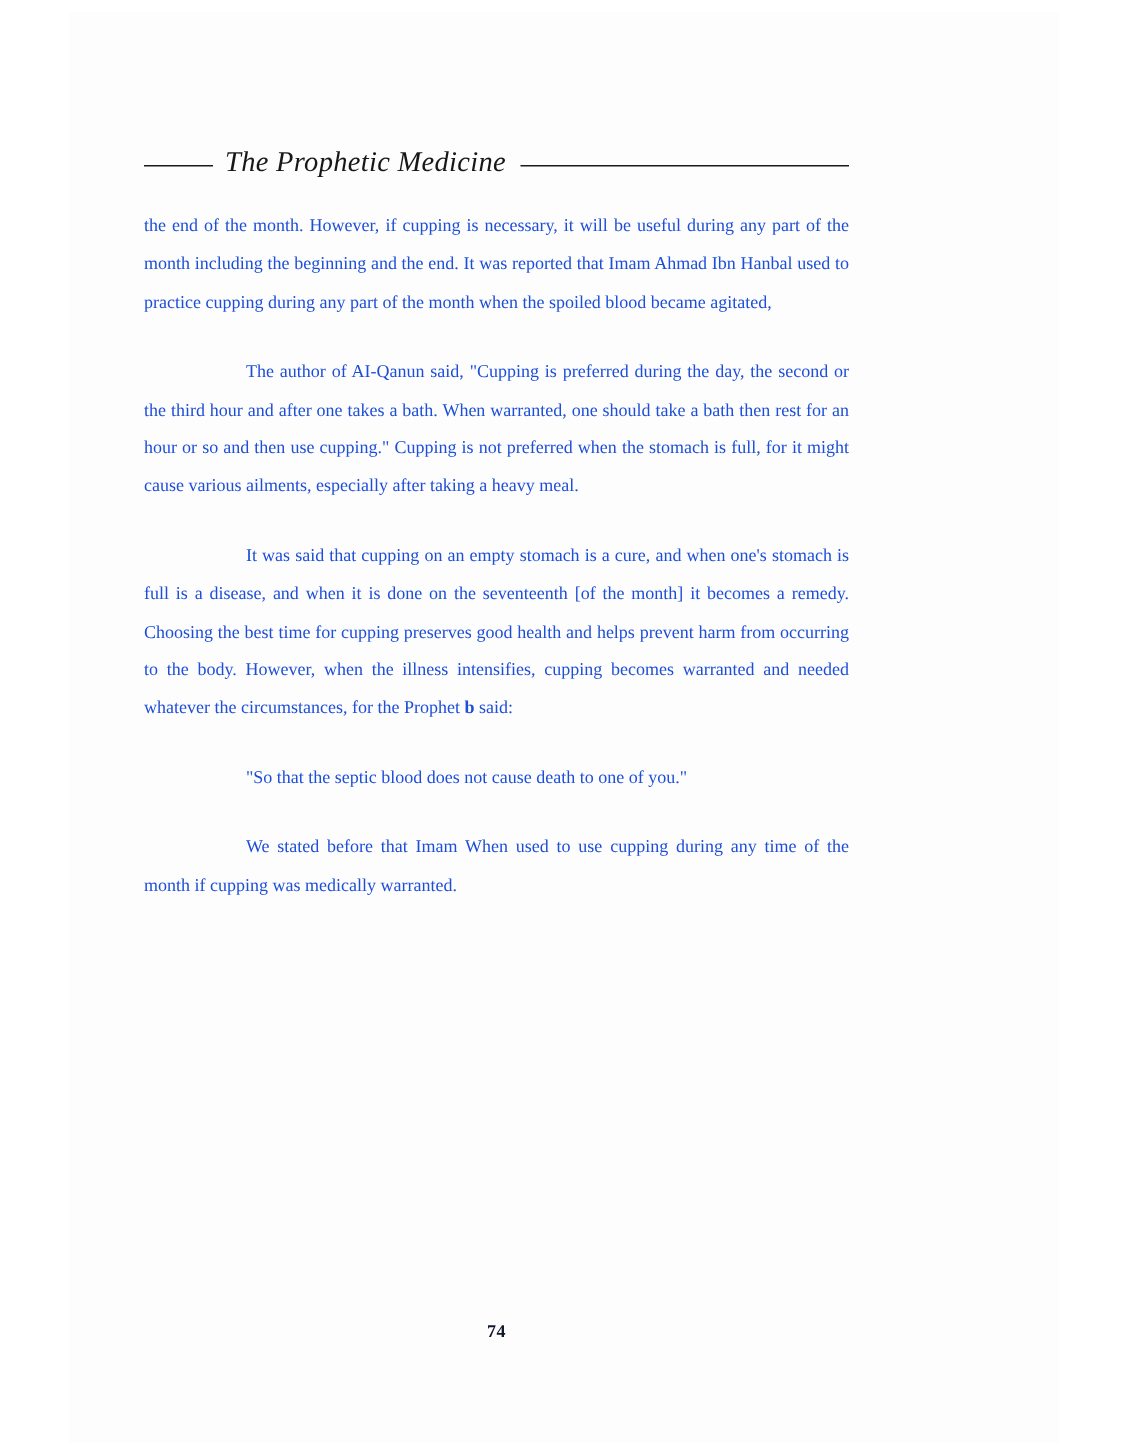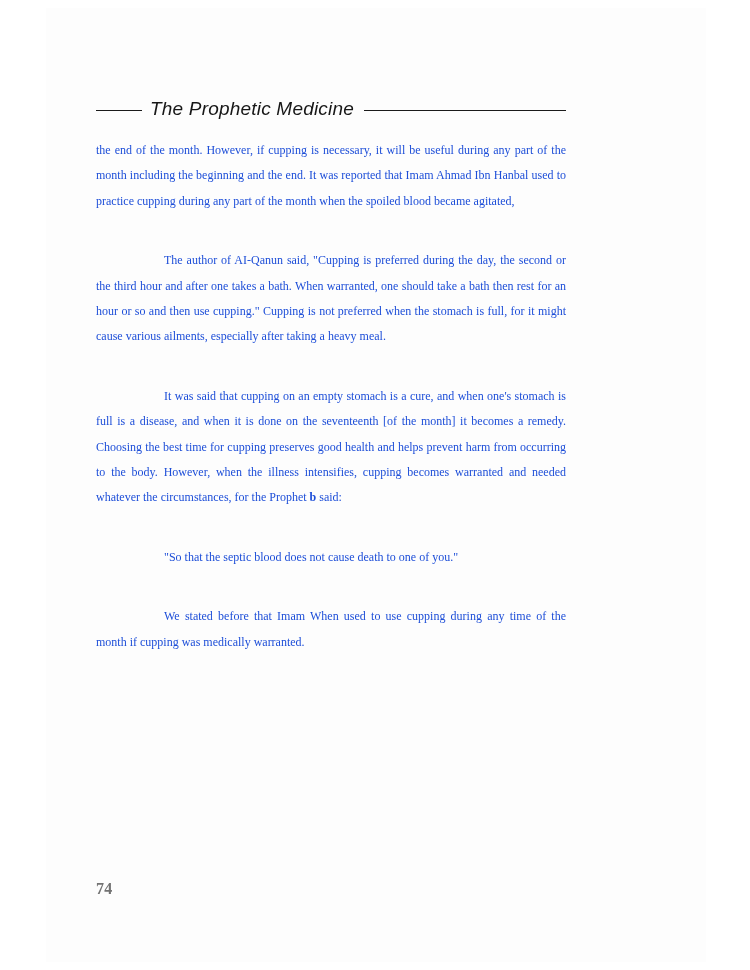--- a/index.html
+++ b/index.html
@@ -48,21 +48,21 @@
     width: 46px;
     margin-right: 8px;
     margin-top: 2px;
   }
   .head-title {
     font-style: italic;
     font-size: 19px;
     letter-spacing: 0.2px;
     white-space: nowrap;
     color: #171717;
-    font-family: Liberation Sans, sans-serif;
+    font-family: Liberation Serif, serif;
   }
   .rule-right {
     flex: 1 1 auto;
     margin-left: 10px;
     margin-top: 2px;
     border-top: 1.4px solid #1b1b1b;
   }
 
   
   .body-col {
@@ -74,21 +74,21 @@
   .para {
     margin: 0 0 0 0;
     font-size: 12px;
     line-height: 25.4px;
     text-align: justify;
     text-justify: inter-word;
     color: #1d4ed8;
     hyphens: none;
   }
   .para + .para {
-    margin-top: 34px;
+    margin-top: 21px;
   }
   .para.indent {
     text-indent: 68px;
   }
   .para.noindent {
     text-indent: 0;
   }
   
   .para::after {
     content: "";
@@ -100,24 +100,24 @@
   .sym-b {
     font-weight: bold;
   }
 
   
   .folio {
     position: absolute;
     left: 96px;
     top: 880px;
     width: 470px;
-    text-align: left;
-    font-size: 16px;
+    text-align: center;
+    font-size: 12px;
     font-weight: bold;
-    color: #737373;
+    color: #0f172a;
     letter-spacing: 0.3px;
   }
 </style>
 </head>
 <body>
 
 <div class="page">
 
   <div class="page-field"></div>
 

